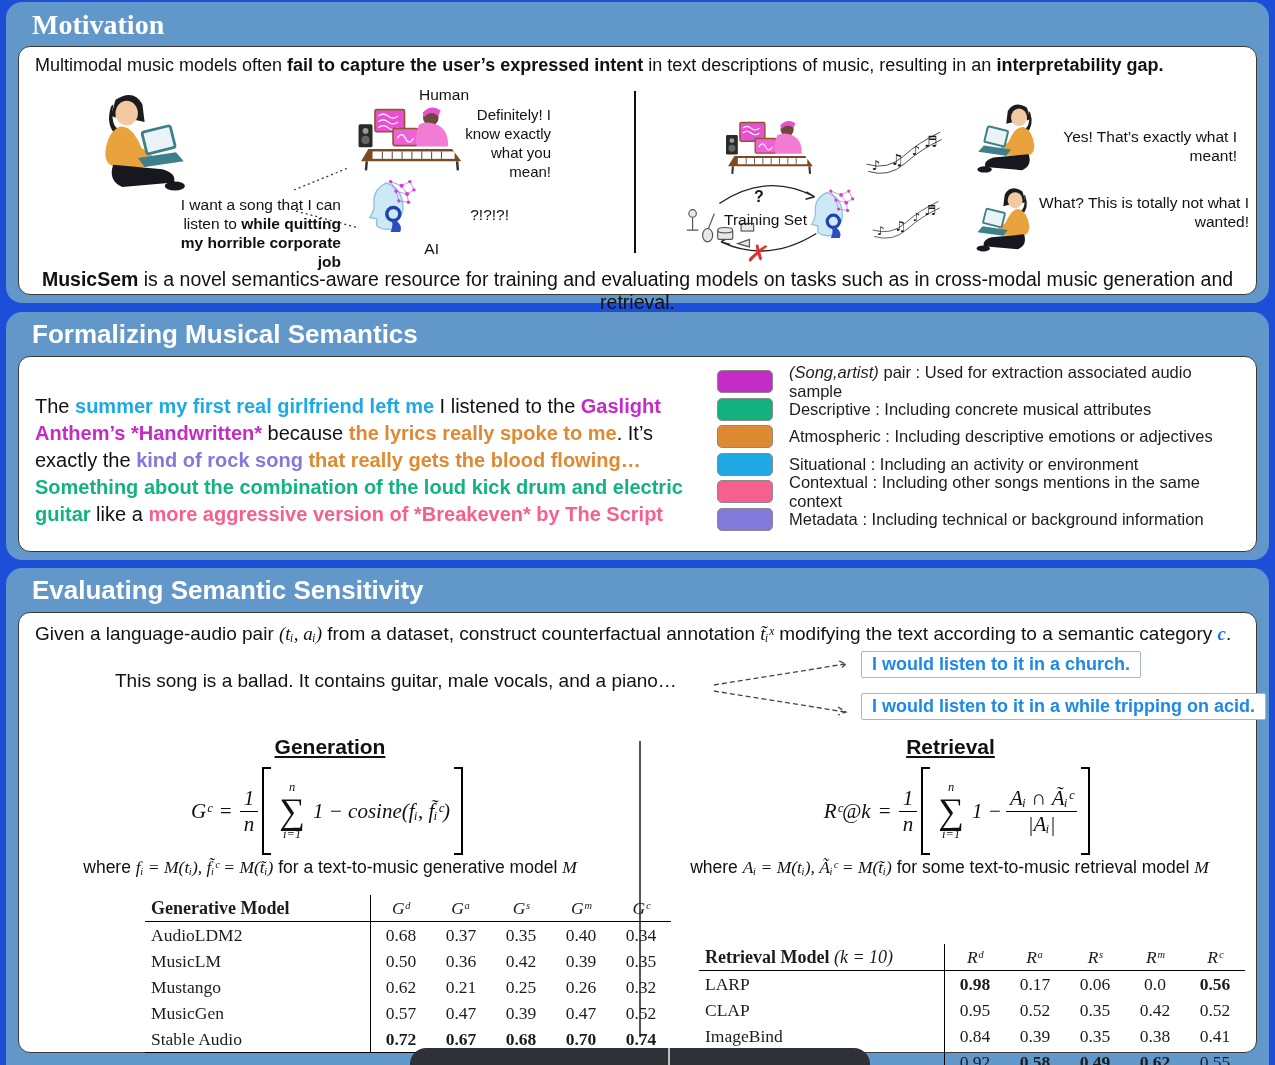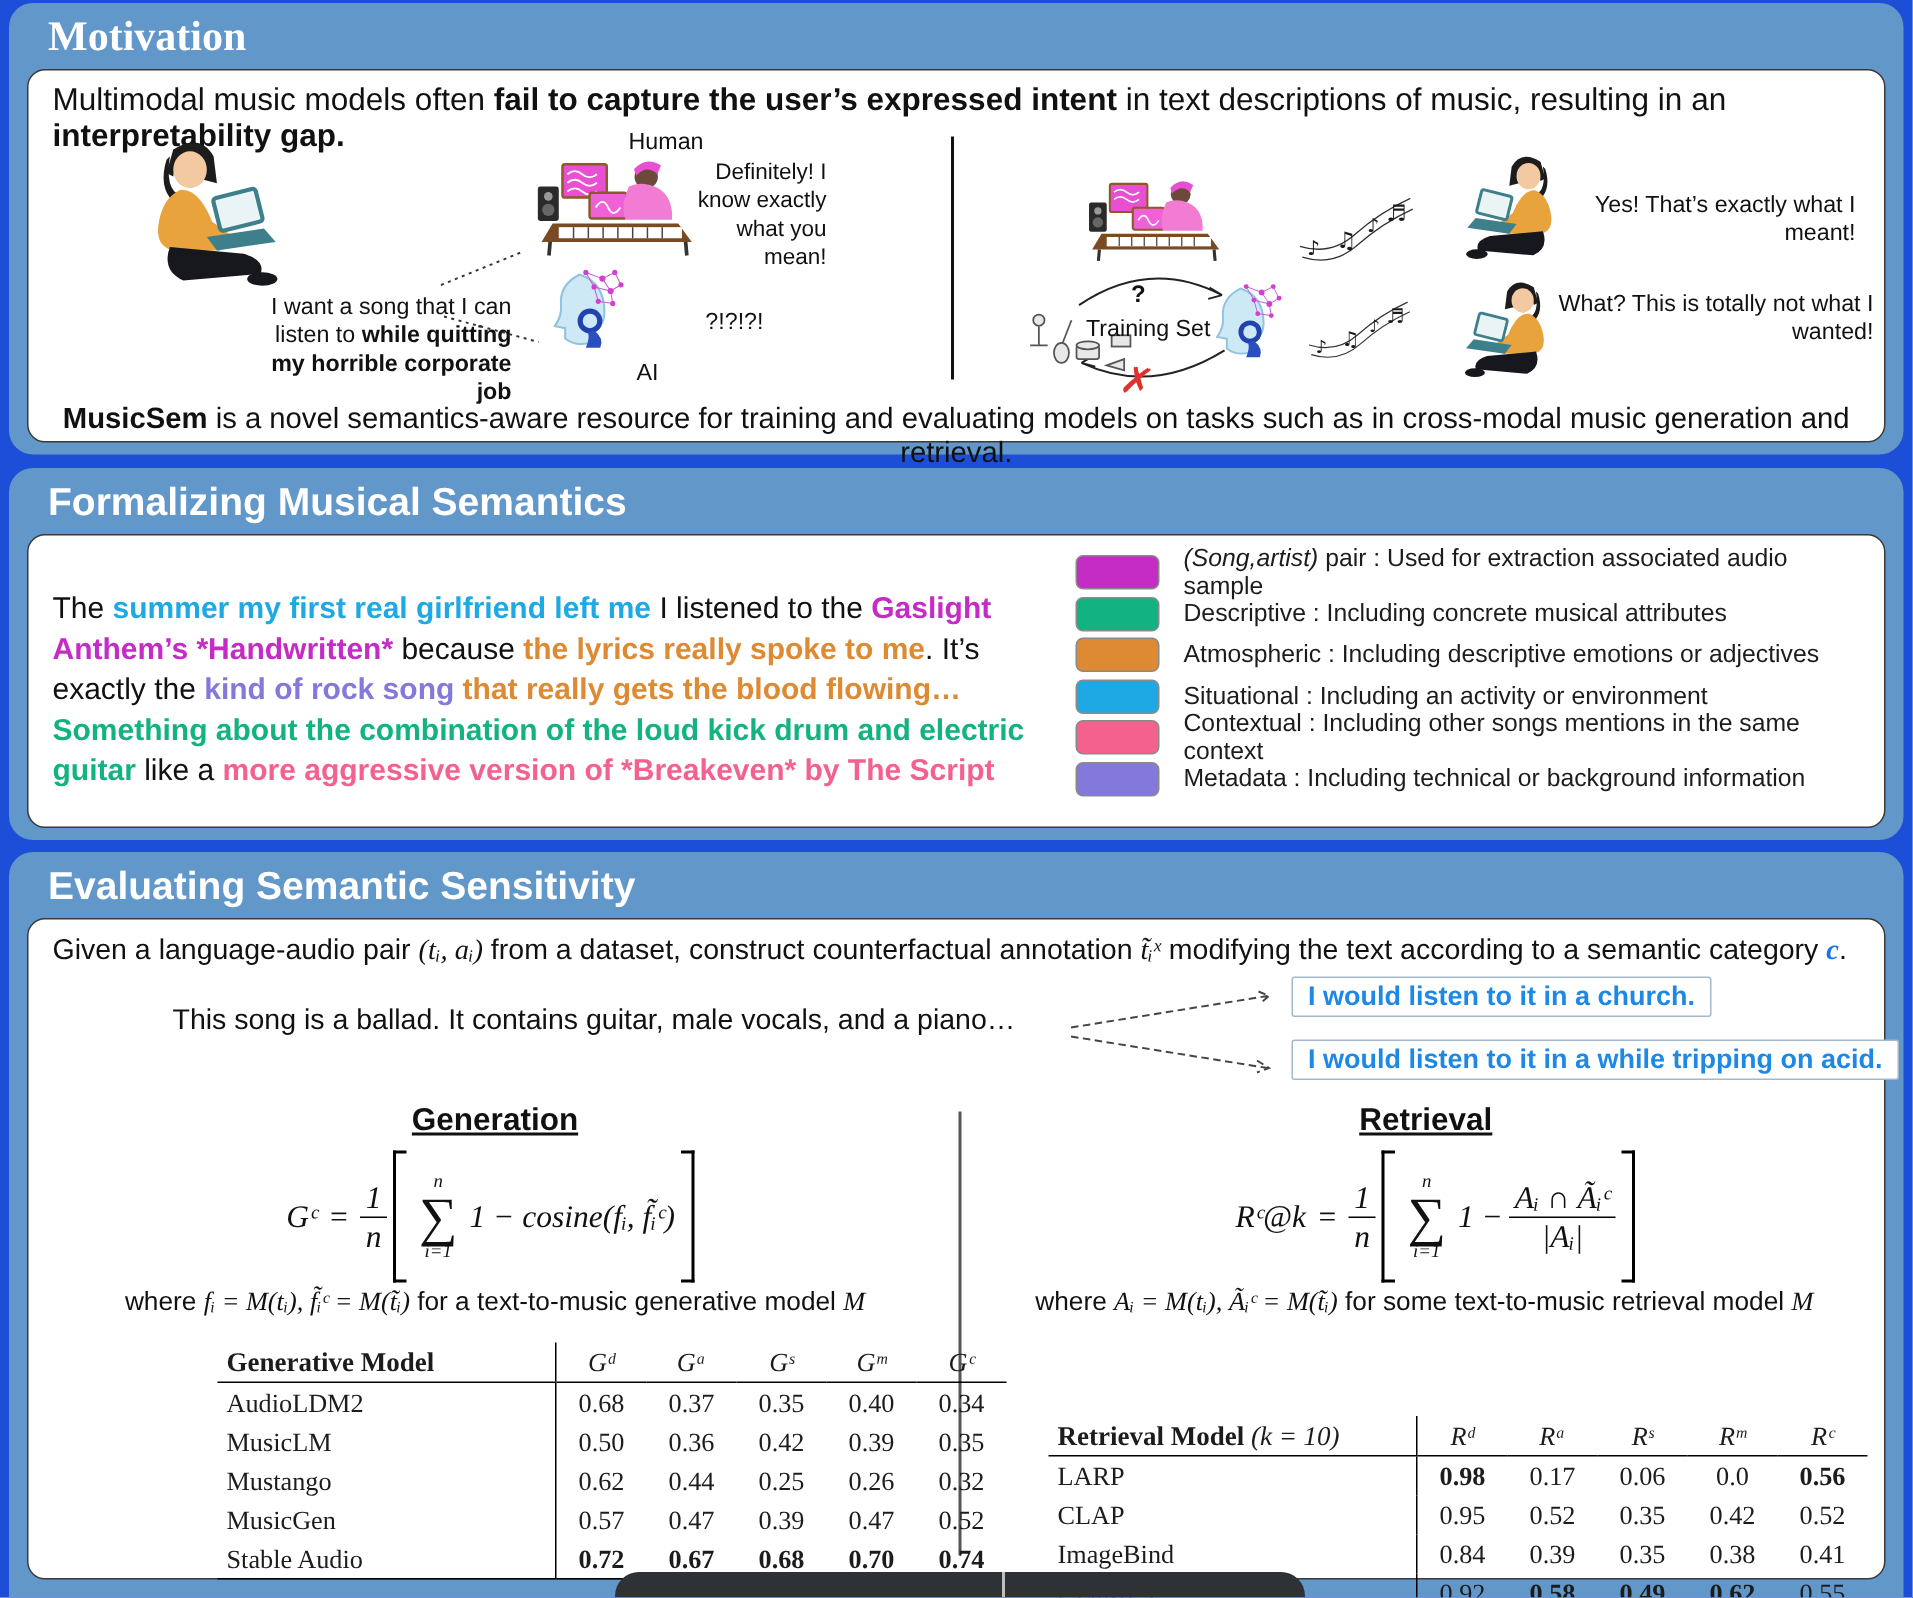--- a/index.html
+++ b/index.html
@@ -10,21 +10,21 @@
   .p2{top:312px;height:248px;}
   .p3{top:568px;height:510px;border-bottom-left-radius:0;border-bottom-right-radius:0;}
   .ptitle{padding:7px 0 0 26px;font-size:26px;font-weight:bold;color:#fff;}
   .ptitle.serif{font-family:"Liberation Serif","DejaVu Serif",serif;font-size:28px;}
   .pbody{position:absolute;left:12px;right:12px;top:44px;bottom:8px;background:#fff;
          border:1.5px solid #3a3a3a;border-radius:12px;}
   .p3 .pbody{bottom:25px;}
   .abs{position:absolute;}
   .b{font-weight:bold;}
   .ctr{text-align:center;}
-  .intro{top:8px;left:16px;right:16px;font-size:21px;}
+  .intro{top:8px;left:16px;right:16px;font-size:18px;}
   .summary{top:221px;left:8px;right:8px;font-size:19.5px;}
   .toon{font-size:15.5px;line-height:19px;text-align:right;}
   .divider-v{width:2px;background:#111;}
   .qmark{font-size:16px;font-weight:bold;}
   .redx{font-size:26px;font-weight:bold;transform:rotate(12deg);}
   
   .para{top:36px;left:16px;width:672px;font-size:20px;line-height:27px;}
   .seg{font-weight:bold;}
   .seg.plain{font-weight:normal;}
   .legend{top:14px;left:698px;right:10px;}
@@ -404,21 +404,21 @@
             <td class="mod">MusicLM</td>
             <td class="vc vr">0.50</td>
             <td class="vc">0.36</td>
             <td class="vc">0.42</td>
             <td class="vc">0.39</td>
             <td class="vc">0.35</td>
           </tr>
           <tr>
             <td class="mod">Mustango</td>
             <td class="vc vr">0.62</td>
-            <td class="vc">0.44</td>
+            <td class="vc">0.21</td>
             <td class="vc">0.25</td>
             <td class="vc">0.26</td>
             <td class="vc">0.32</td>
           </tr>
           <tr>
             <td class="mod">MusicGen</td>
             <td class="vc vr">0.57</td>
             <td class="vc">0.47</td>
             <td class="vc">0.39</td>
             <td class="vc">0.47</td>

